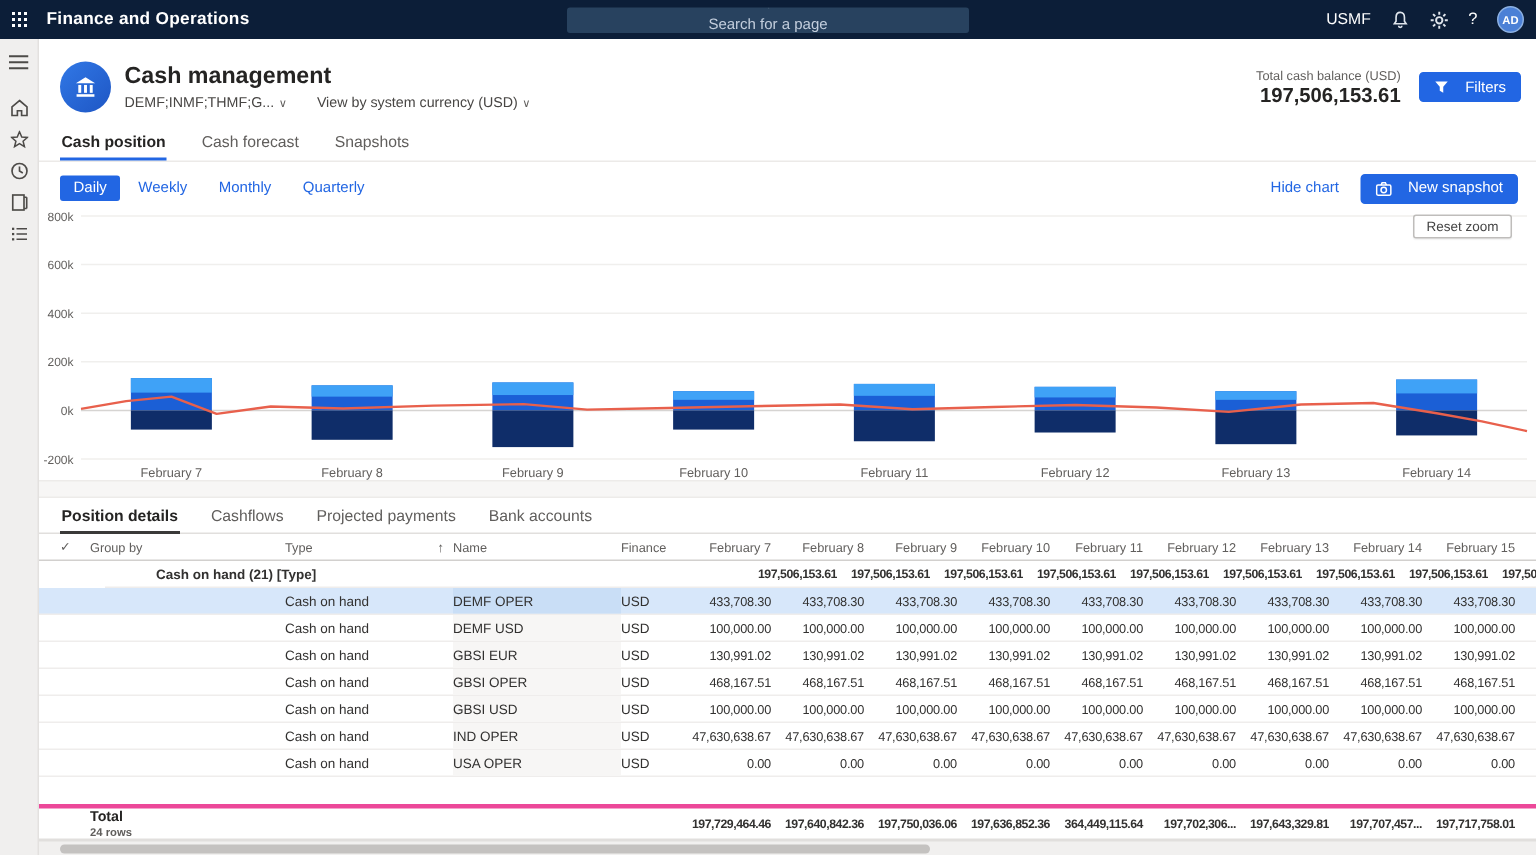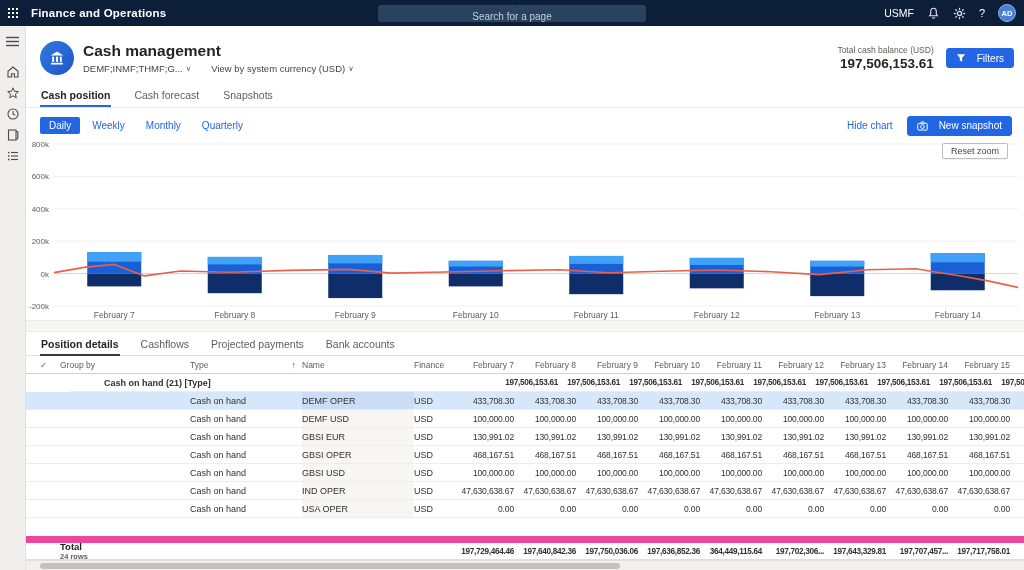--- a/index.html
+++ b/index.html
@@ -81,21 +81,21 @@
   .c-group { width: 130px; }
   .c-type { width: 112px; display: flex; justify-content: space-between; align-items: center; }
   .c-name { width: 112px; align-self: stretch; display: flex; align-items: center; }
   .c-cur  { width: 44px; }
   .c-span { width: 398px; font-size: 9px; }
   .c-date { width: 62px; text-align: right; }
   .g-row .c-name { background: #f7f6f5; }
   .g-row.selected .c-name { background: #c9def6; }
   .num { font-size: 8.5px; letter-spacing: -0.15px; }
   .num.bold, .g-total .c-date { font-size: 8.2px; font-weight: bold; letter-spacing: -0.3px; }
-  .g-total { height: 24px; display: flex; align-items: center; border-top: 7px solid #ec4899; border-bottom: 1px solid #e1dfdd; background: #fff; flex: none; }
+  .g-total { height: 24px; display: flex; align-items: center; border-top: 3px solid #ec4899; border-bottom: 1px solid #e1dfdd; background: #fff; flex: none; }
   .tot-label { font-size: 9.5px; font-weight: bold; line-height: 10px; color: #252423; }
   .tot-count { font-size: 7.5px; color: #605e5c; line-height: 9px; font-weight: bold; }
   .sort { font-size: 9px; color: #605e5c; }
   .hscroll { height: 10px; background: #f1f0ef; border-top: 1px solid #e1dfdd; position: relative; flex: none; cursor: pointer; }
   .hthumb { position: absolute; left: 14px; top: 2px; width: 580px; height: 6px; background: #c4c2c0; border-radius: 3px; }
 </style>
 </head>
 <body>
 
 <div id="app">

